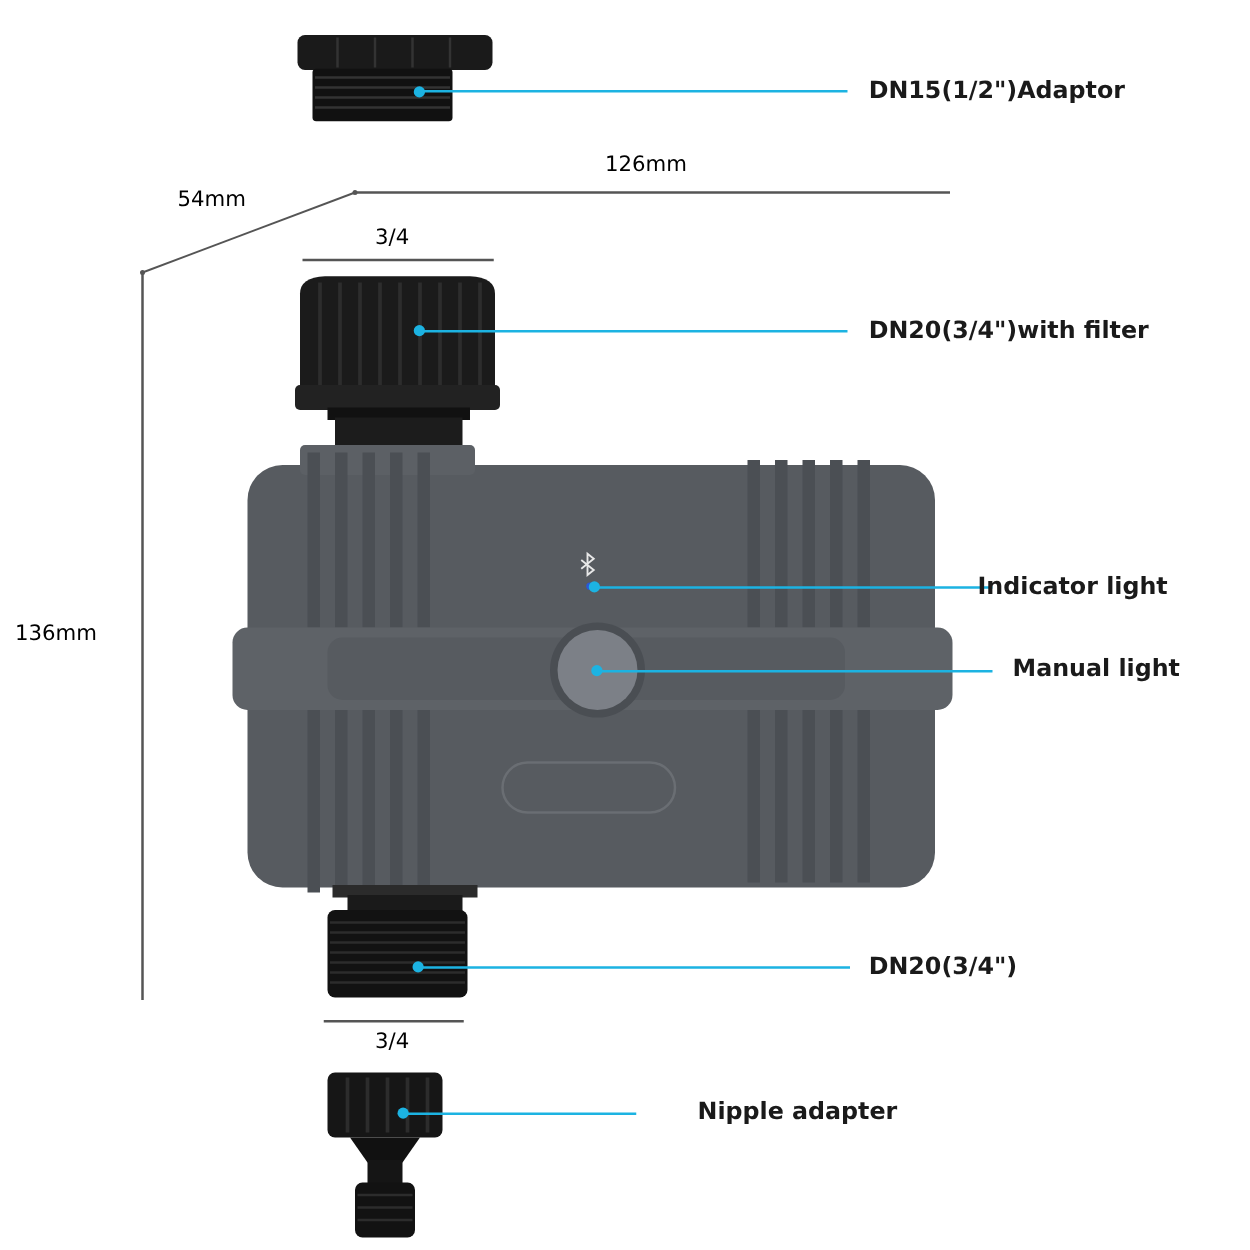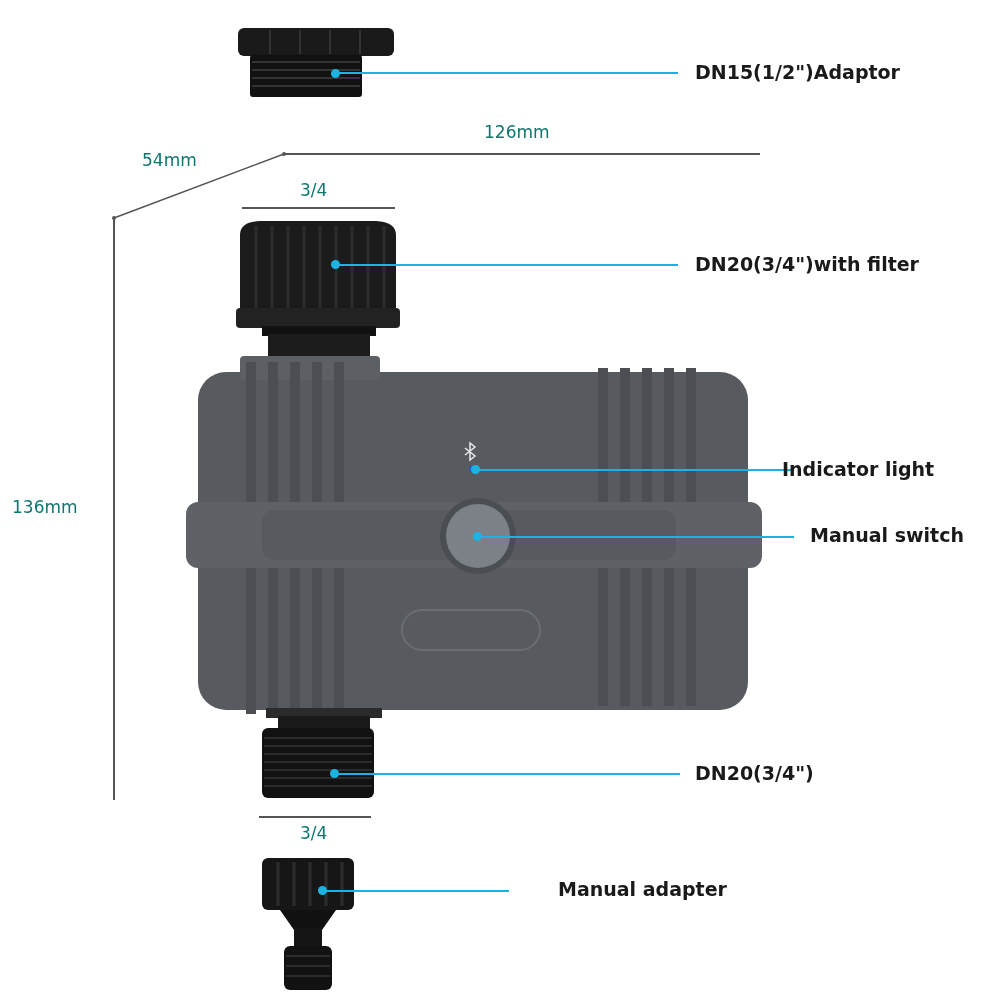--- a/index.html
+++ b/index.html
@@ -1,18 +1,18 @@
 <!DOCTYPE html>
 <html><head>
 <meta charset="utf-8">
 <style>
   html,body{margin:0;padding:0;background:#fff;}
   body{width:1000px;height:1000px;position:relative;overflow:hidden;font-family:"DejaVu Sans","Liberation Sans",sans-serif;}
   .label{position:absolute;font-weight:bold;font-size:19px;color:#1a1a1a;white-space:nowrap;}
-  .dim{position:absolute;font-size:17px;color:#0f766e;white-space:nowrap;}
+  .dim{position:absolute;font-size:17px;color:#000000;white-space:nowrap;}
   .leader{position:absolute;height:2px;background:#1cb3e2;}
   .dot{position:absolute;width:9px;height:9px;border-radius:50%;background:#1cb3e2;}
   .dimline{position:absolute;background:#555;}
   svg{position:absolute;left:0;top:0;}
 </style>
 </head>
 <body>
 
 <svg width="1000" height="1000">
 
@@ -151,21 +151,21 @@
 <div class="dot" style="left:331px;top:260px;"></div>
 <div class="leader" style="left:336px;top:264px;width:342px;"></div>
 <div class="label" style="left:695px;top:253px;">DN20(3/4")with filter</div>
 
 <div class="dot" style="left:471px;top:465px;"></div>
 <div class="leader" style="left:476px;top:469px;width:318px;"></div>
 <div class="label" style="left:782px;top:458px;">Indicator light</div>
 
 <div class="dot" style="left:473px;top:532px;"></div>
 <div class="leader" style="left:478px;top:536px;width:316px;"></div>
-<div class="label" style="left:810px;top:524px;">Manual switch</div>
+<div class="label" style="left:810px;top:524px;">Manual light</div>
 
 <div class="dot" style="left:330px;top:769px;"></div>
 <div class="leader" style="left:335px;top:773px;width:345px;"></div>
 <div class="label" style="left:695px;top:762px;">DN20(3/4")</div>
 
 <div class="dot" style="left:318px;top:886px;"></div>
 <div class="leader" style="left:323px;top:890px;width:186px;"></div>
-<div class="label" style="left:558px;top:878px;">Manual adapter</div>
+<div class="label" style="left:558px;top:878px;">Nipple adapter</div>
 
 </body></html>

